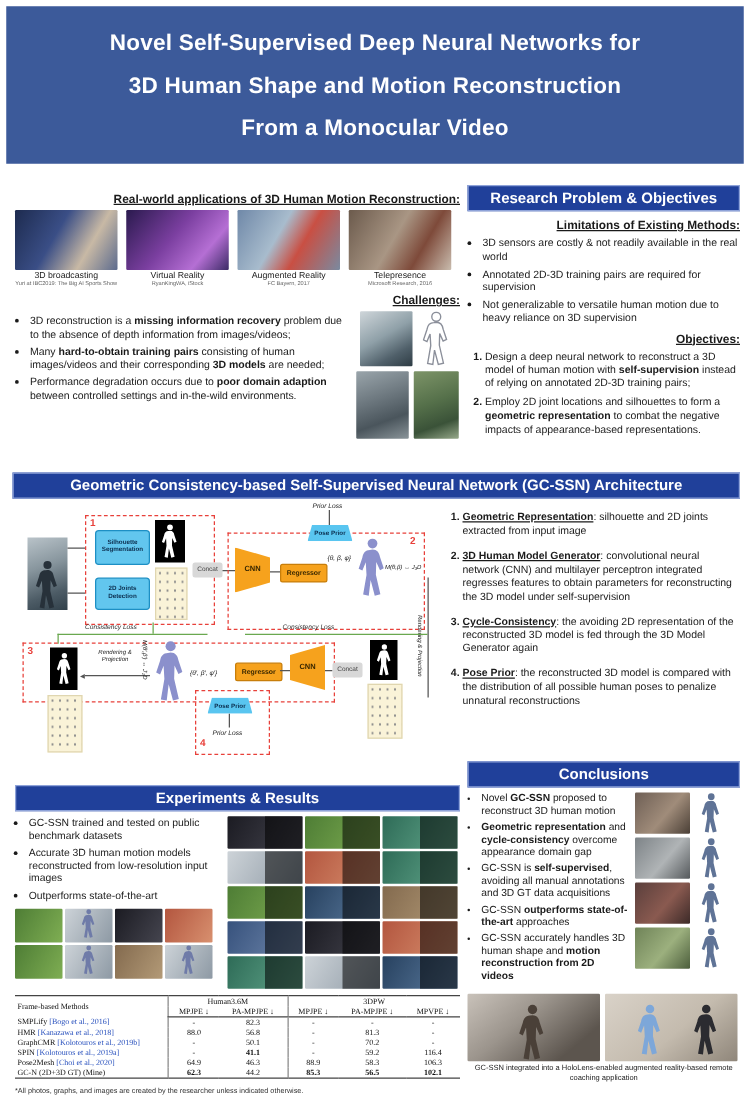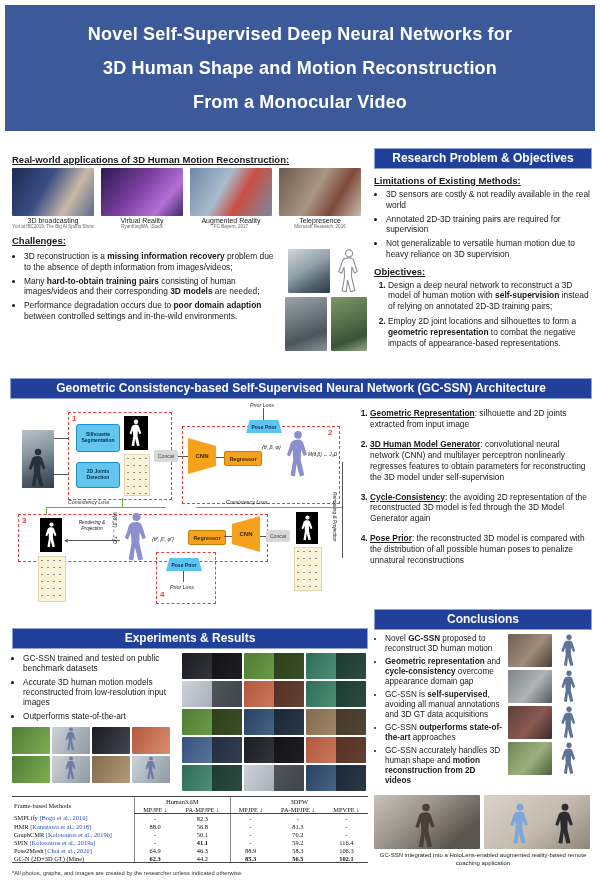--- a/index.html
+++ b/index.html
@@ -9,21 +9,21 @@
   
   .banner{position:absolute;left:5px;top:5px;width:590px;height:126px;background:#3c5a9a;color:#fff;
           display:flex;flex-direction:column;justify-content:center;align-items:center;gap:13px;
           font-weight:700;font-size:18px;letter-spacing:.2px;}
   .sechead{background:#20409a;border:1px solid #8fa3d9;color:#fff;font-weight:700;text-align:center;
            font-size:12px;padding:2px 0 3px;}
   .fullhead{position:absolute;left:10px;top:378px;width:580px;}
   
   .leftcol{position:absolute;left:12px;width:356px;}
   .rightcol{position:absolute;left:374px;width:218px;}
-  .sub-h{font-weight:700;text-decoration:underline;font-size:9.5px;margin:6px 0 3px;}
+  .sub-h{font-weight:700;text-decoration:underline;font-size:9.5px;margin:6px 0 3px;text-align:right;}
   ul.blt{margin:2px 0 0 12px;padding:0;font-size:8.4px;line-height:1.28;}
   ul.blt li{margin-bottom:3px;}
   ol.numl{margin:2px 0 1px 14px;padding:0;font-size:8.4px;line-height:1.3;}
   ol.numl li{margin-bottom:4px;}
   ol.numl li::marker{font-weight:700;}
   
   .apps{display:flex;gap:7px;margin-top:3px;}
   .apps figure{margin:0;width:82px;text-align:center;}
   .apps .img{width:82px;height:48px;border-radius:1px;}
   .apps figure:nth-of-type(1) .img{background:linear-gradient(120deg,#1d2b4f 0%,#3a4e86 40%,#c8b9a5 70%,#5c6b8e 100%);}
@@ -275,21 +275,21 @@
     <span class="rnum" style="left:150px;top:190px;">4</span>
     <div class="pp" style="left:156px;top:158px;width:36px;height:13px;">Pose Prior</div>
     <div class="ln" style="left:173px;top:171px;width:1px;height:11px;"></div>
     <span class="itxt" style="left:160px;top:184px;font-size:5.3px;">Prior Loss</span>
   </div>
 
   <div class="dnotes">
     <ol>
 
     <li><span class="b u">Geometric Representation</span><span>: silhouette and 2D joints extracted from input image</span></li>
-        <li><span class="b u">3D Human Model Generator</span><span>: convolutional neural network (CNN) and multilayer perceptron nonlinearly regresses features to obtain parameters for reconstructing the 3D model under self-supervision</span></li>
+        <li><span class="b u">3D Human Model Generator</span><span>: convolutional neural network (CNN) and multilayer perceptron integrated regresses features to obtain parameters for reconstructing the 3D model under self-supervision</span></li>
         <li><span class="b u">Cycle-Consistency</span><span>: the avoiding 2D representation of the reconstructed 3D model is fed through the 3D Model Generator again</span></li>
         <li><span class="b u">Pose Prior</span><span>: the reconstructed 3D model is compared with the distribution of all possible human poses to penalize unnatural reconstructions</span></li>
       </ol>
   </div>
 </div>
 
 <section class="leftcol" style="top:628px;">
   <div class="sechead">Experiments &amp; Results</div>
   <div class="exp-row">
     <div class="exp-left">

